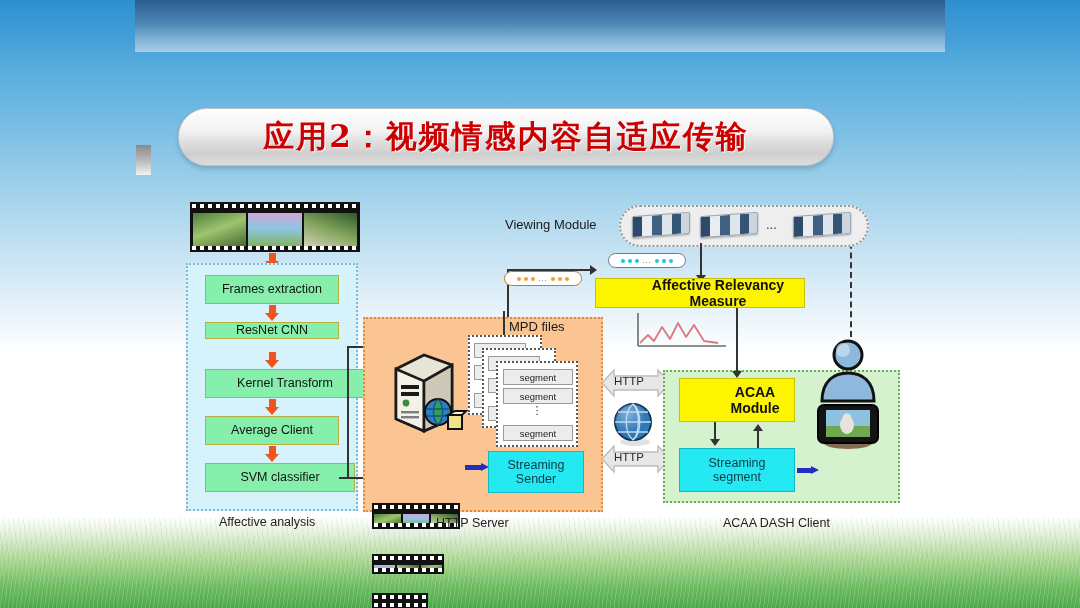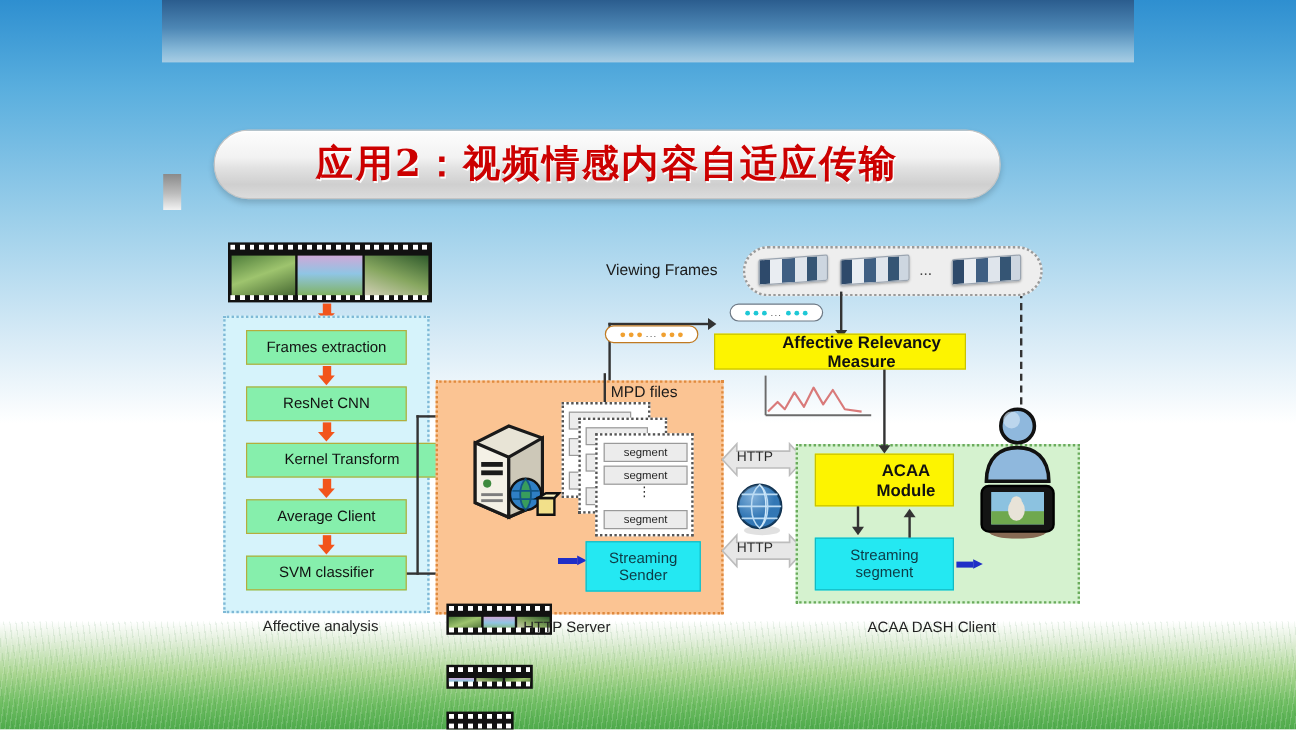--- a/index.html
+++ b/index.html
@@ -132,39 +132,39 @@
   </div>
 
   <div class="panel" id="panel-affective"></div>
 
   <div class="box yellow" style="left:205px;top:90px;width:134px;height:29px;">Frames extraction</div>
   <div class="fat-arrow" style="left:265px;top:120px;height:17px;">
       <div class="stem"></div>
       <div class="head"></div>
     </div>
 
-  <div class="box yellow" style="left:205px;top:137px;width:134px;height:29px;">ResNet CNN</div>
+  <div class="box yellow" style="left:205px;top:137px;width:134px;height:17px;">ResNet CNN</div>
   <div class="fat-arrow" style="left:265px;top:167px;height:17px;">
       <div class="stem"></div>
       <div class="head"></div>
     </div>
 
   <div class="box yellow" style="left:205px;top:184px;width:160px;height:29px;">Kernel Transform</div>
   <div class="fat-arrow" style="left:265px;top:214px;height:17px;">
       <div class="stem"></div>
       <div class="head"></div>
     </div>
 
   <div class="box yellow" style="left:205px;top:231px;width:134px;height:29px;">Average Client</div>
   <div class="fat-arrow" style="left:265px;top:261px;height:17px;">
       <div class="stem"></div>
       <div class="head"></div>
     </div>
 
-  <div class="box yellow" style="left:205px;top:278px;width:134px;height:29px;">SVM classifier</div>
+  <div class="box yellow" style="left:205px;top:278px;width:150px;height:29px;">SVM classifier</div>
 
   <div class="panel-caption" style="left:219px;top:330px;">Affective analysis</div>
 
   <div class="thin-line" style="left:339px;top:292px;width:40px;height:2px;"></div>
   <div class="thin-line" style="left:347px;top:161px;width:2px;height:133px;"></div>
   <div class="thin-line" style="left:347px;top:161px;width:128px;height:2px;"></div>
   <div class="thin-head-right" style="left:473px;top:157px;"></div>
 
   <div class="thin-line" style="left:507px;top:84px;width:2px;height:50px;"></div>
   <div class="thin-line" style="left:507px;top:84px;width:85px;height:2px;"></div>
@@ -293,21 +293,21 @@
     <rect x="4" y="2" width="60" height="38" rx="6" fill="#141414" stroke="#000" stroke-width="2"></rect>
     <rect x="12" y="7" width="44" height="27" fill="#8cc2e0"></rect>
     <rect x="12" y="23" width="44" height="11" fill="#6fa84e"></rect>
     <ellipse cx="33" cy="22" rx="7" ry="9" fill="#e8e3d8"></ellipse>
     <circle cx="33" cy="15" r="4.5" fill="#e8e3d8"></circle>
   </svg>
 
   <div class="dash-line" style="left:850px;top:38px;height:114px;"></div>
   <div class="thin-head-up" style="left:846px;top:33px;"></div>
 
-  <div class="label-plain" style="left:505px;top:32px;font-size:13px;">Viewing Frames</div>
+  <div class="label-plain" style="left:505px;top:32px;font-size:13px;">Viewing Module</div>
 
   <div class="dotted-pill" style="left:619px;top:20px;width:246px;height:38px;"></div>
   <div class="hist-thumb" style="left:632px;top:29px;"></div>
   <div class="hist-thumb" style="left:700px;top:29px;"></div>
   <div class="label-plain" style="left:766px;top:32px;font-size:13px;color:#444;">...</div>
   <div class="hist-thumb" style="left:793px;top:29px;"></div>
 
   <div class="thin-line" style="left:700px;top:58px;width:2px;height:34px;"></div>
   <div class="thin-head-down" style="left:696px;top:90px;"></div>
 

